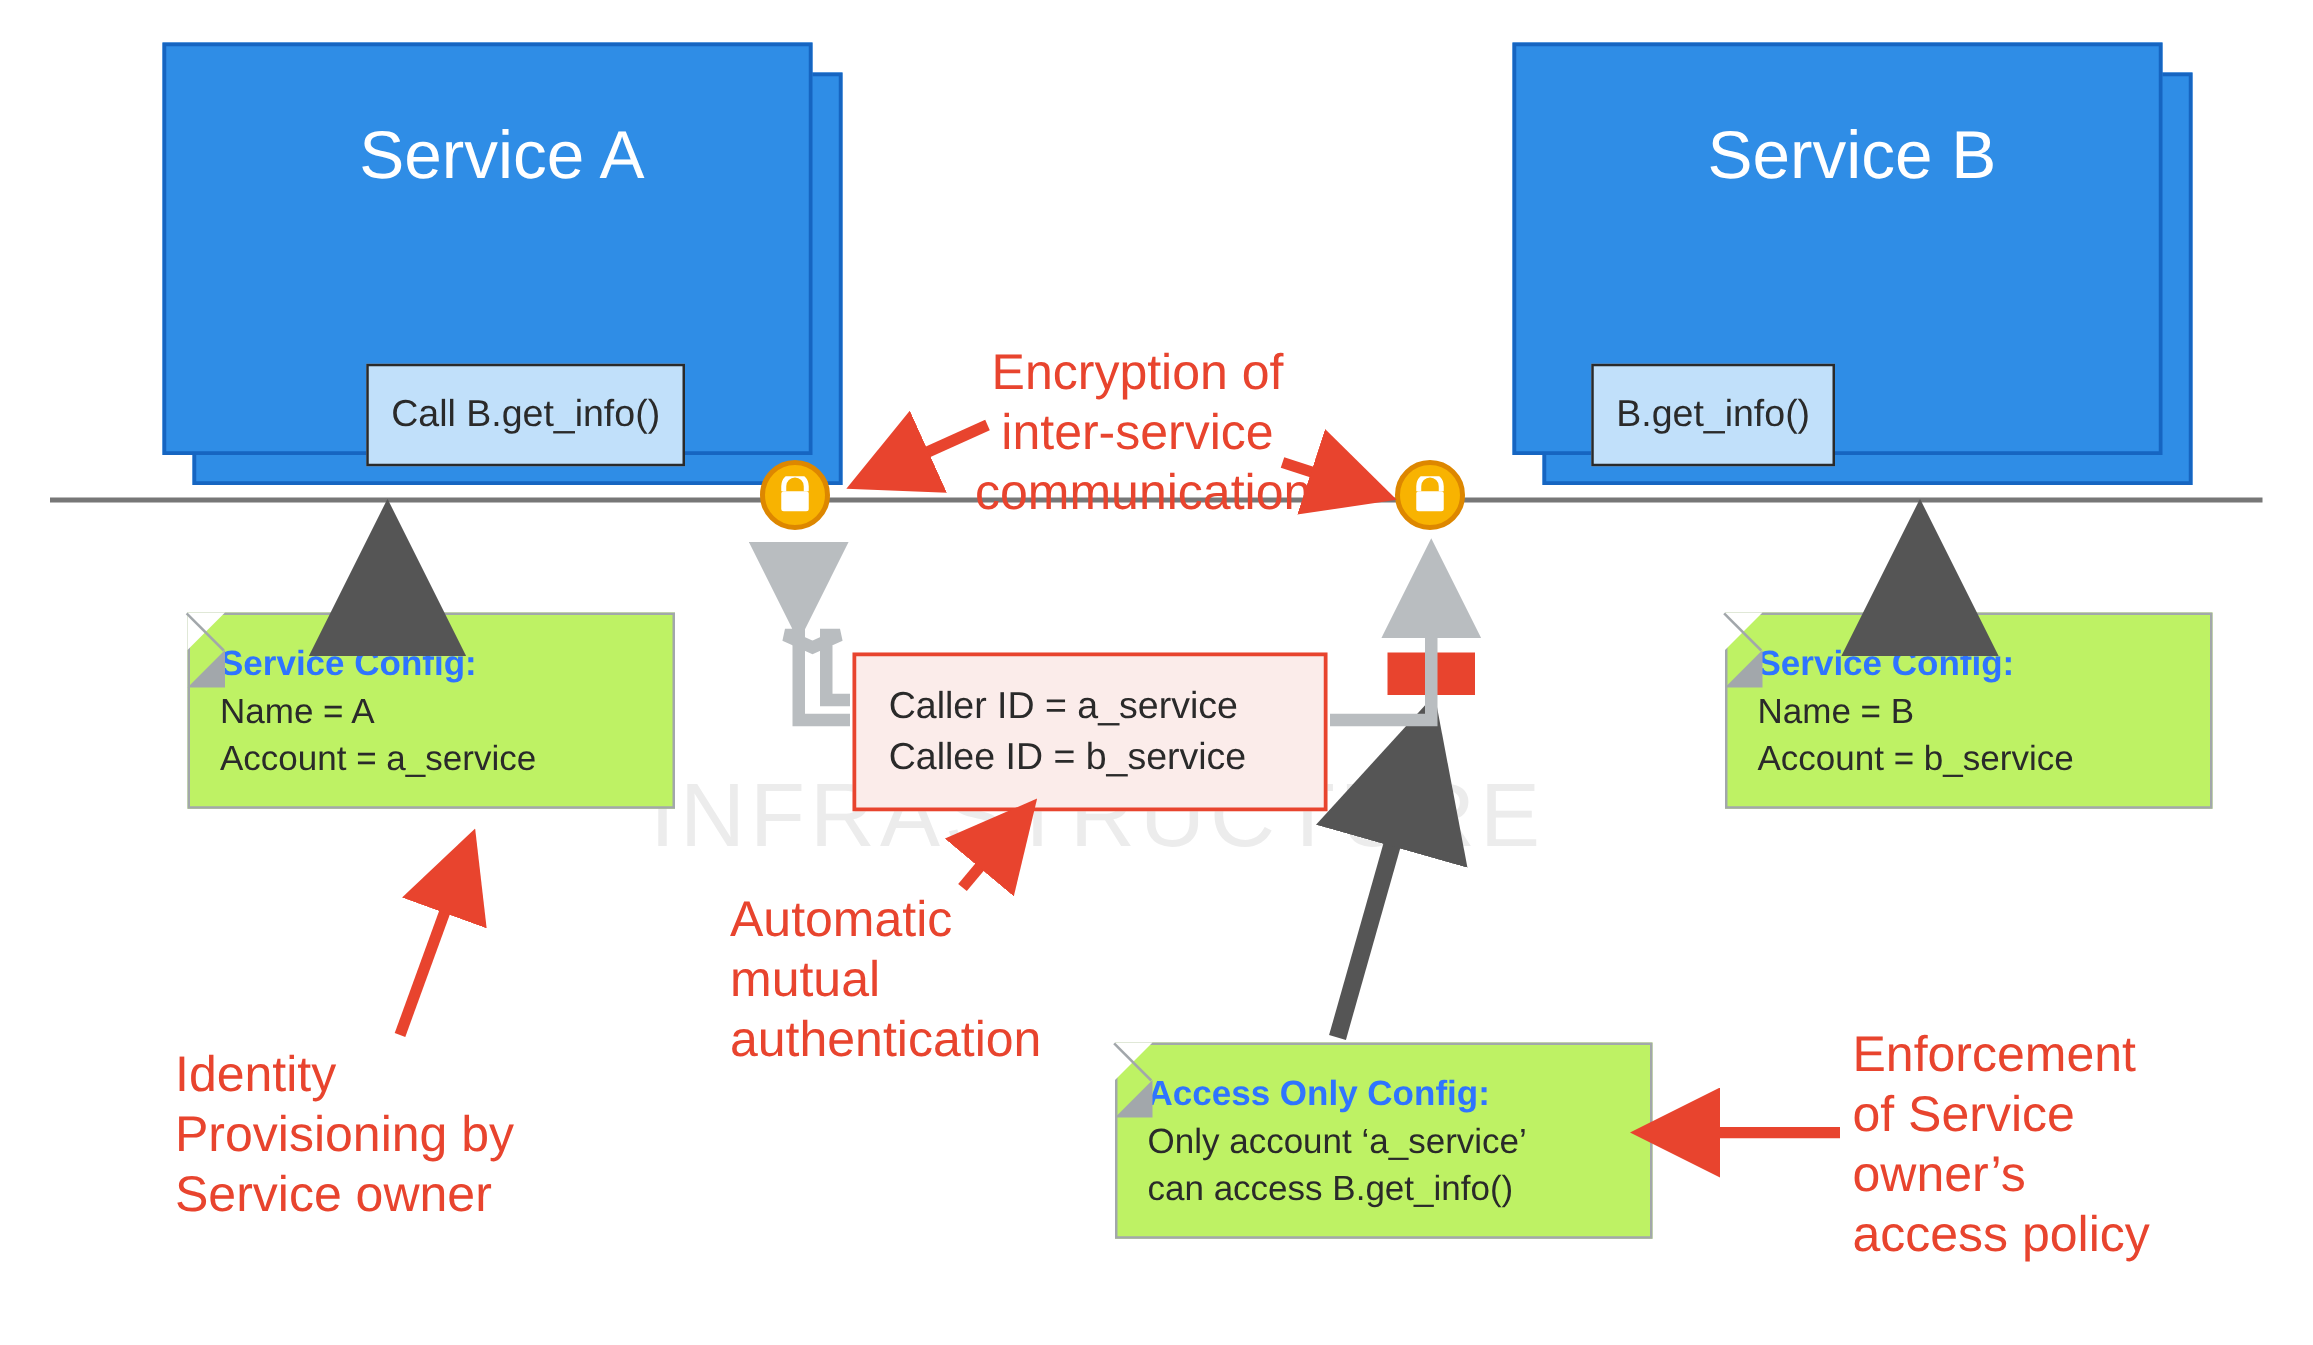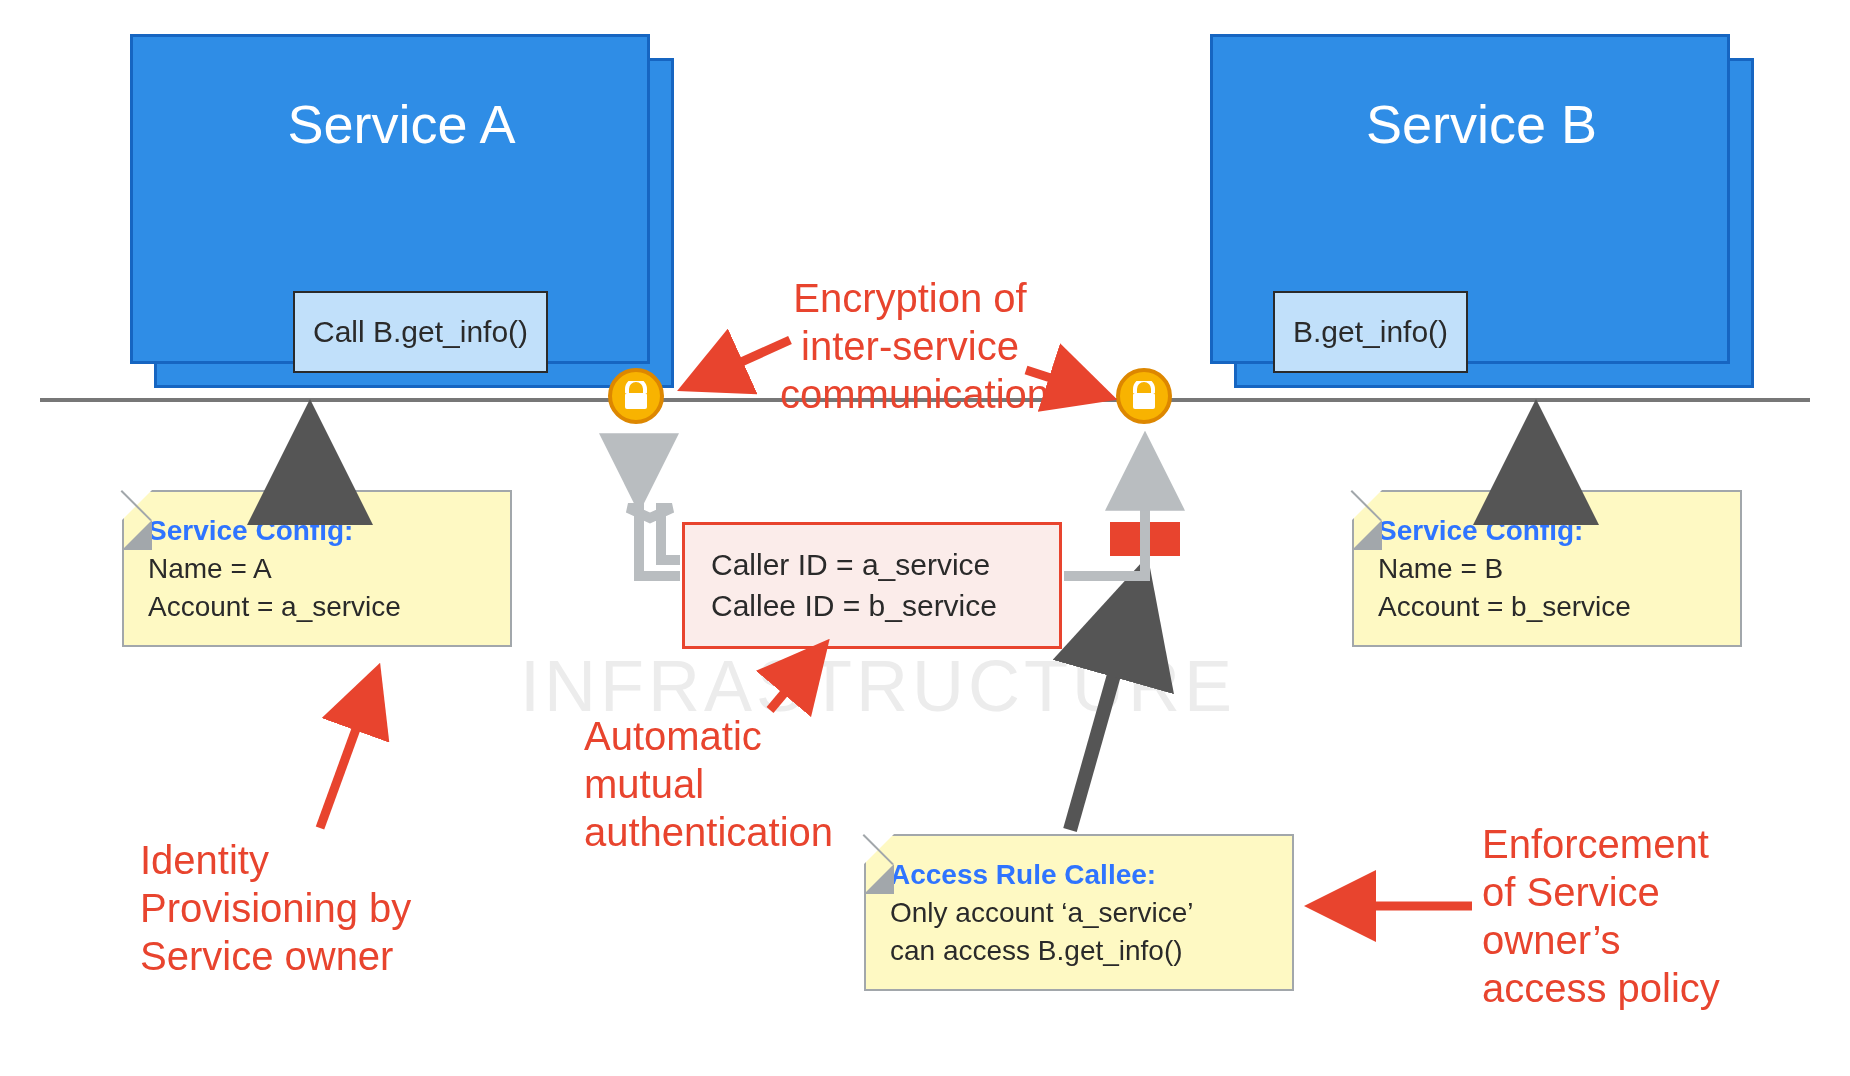--- a/index.html
+++ b/index.html
@@ -12,21 +12,20 @@
 
   
   .watermark {
     color: #ececec;
     font-size: 72px;
     font-weight: 400;
     letter-spacing: 4px;
     white-space: nowrap;
     user-select: none;
     pointer-events: none;
-    margin-top: 33px;
   }
 
   
   .stack-back {
     border: 3px solid #1665c1;
     background: #2f8de6;
   }
   .stack-front {
     border: 3px solid #1665c1;
     background: #2f8de6;
@@ -39,26 +38,27 @@
     background: #c1e0fa;
     border: 2px solid #2a2a2a;
     color: #2a2a2a;
     font-size: 30px;
     padding: 22px 18px;
     white-space: nowrap;
   }
 
   
   .note {
-    background: #fef9c3;
+    background: #bef264;
     border: 2px solid #a2a7ab;
     padding: 20px 24px;
     font-size: 28px;
     line-height: 1.35;
     color: #2a2a2a;
+    margin-left: 28px;
   }
   .note .header { color: #2f74ff; font-weight: 600; }
   .note-fold {
     position: absolute; left:-2px; top:-2px;
     width: 0; height: 0;
     border-top: 30px solid #fff;
     border-right: 30px solid transparent;
     z-index: 3;
   }
   .note-fold::after {
@@ -142,21 +142,21 @@
   </div>
 
   <div class="abs idbox" style="left:682px; top:522px; width:380px;">
     <div>Caller  ID = a_service</div>
     <div>Callee ID =  b_service</div>
   </div>
 
   <div class="abs note" style="left:864px; top:834px; width:430px;">
     <div class="note-fold"></div>
       <div class="note-fold-line"></div>
-    <div class="header">Access Rule Callee:</div>
+    <div class="header">Access Only Config:</div>
     <div>Only account ‘a_service’</div>
     <div>can access B.get_info()</div>
   </div>
 
   <div class="abs" style="left:1110px; top:522px; width:70px; height:34px; background:#e8442e;"></div>
 
   <div class="abs lock-circle" style="left:608px; top:368px;">
     <svg width="26" height="30" viewBox="0 0 26 30">
         <path d="M4 12 V8 a9 9 0 0 1 18 0 v4" fill="none" stroke="#fff" stroke-width="4"></path>
         <rect x="2" y="12" width="22" height="16" rx="2" fill="#fff"></rect>

